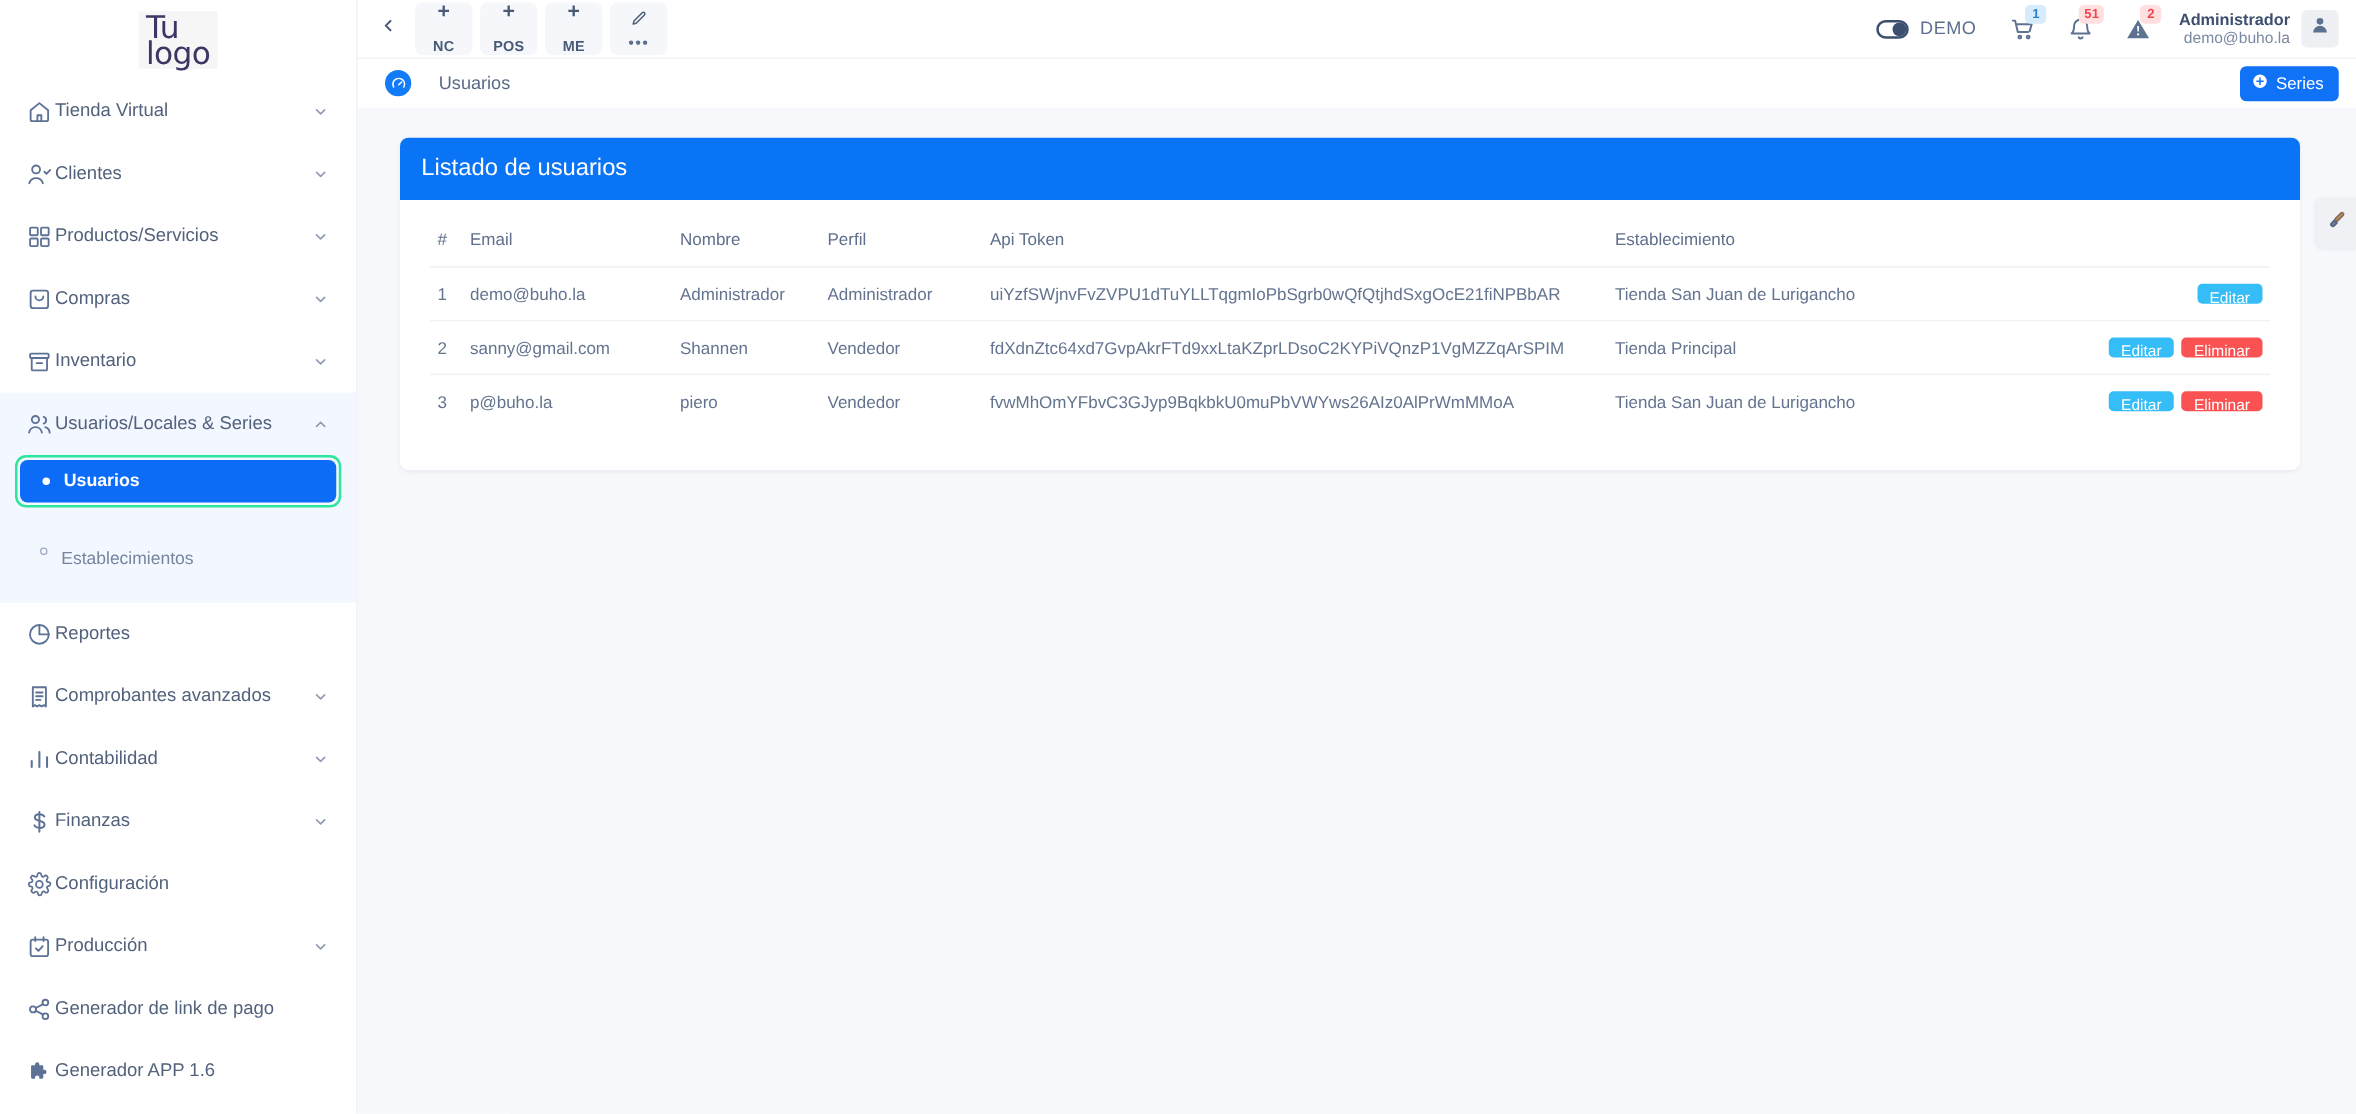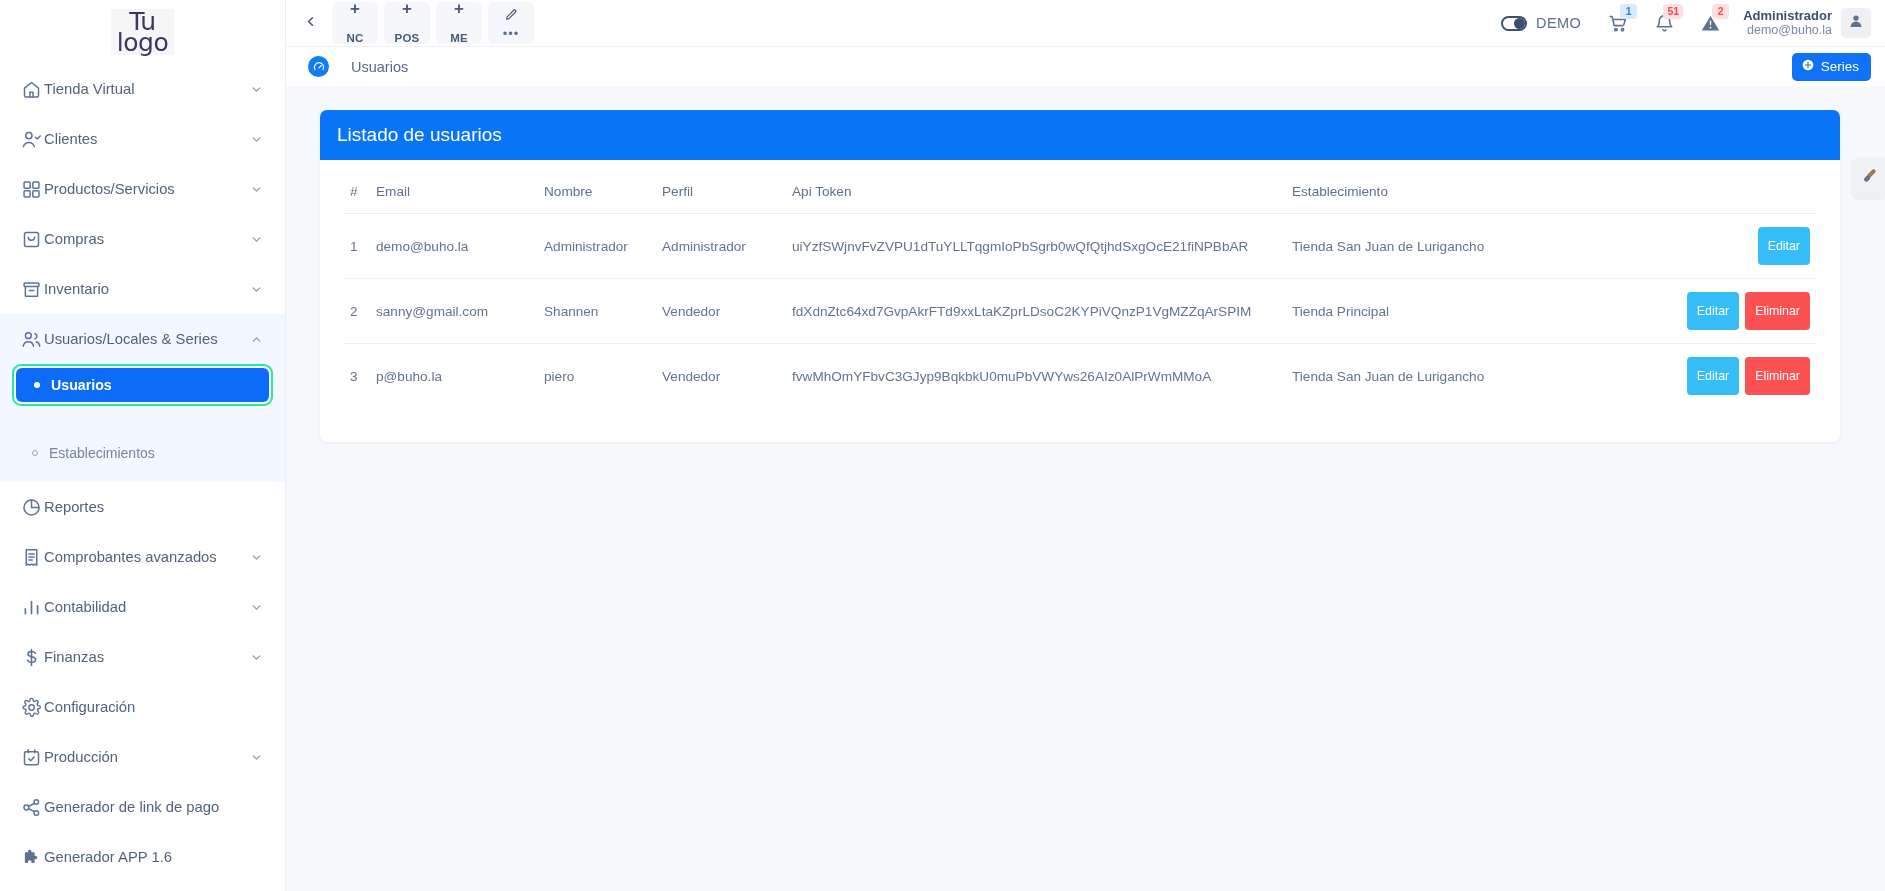--- a/index.html
+++ b/index.html
@@ -25,21 +25,20 @@
   .logo-wrap {
     height: 58px;
     display: flex; align-items: center; justify-content: center;
     padding-top: 6px;
   }
   .logo {
     font-family: "DejaVu Sans", sans-serif;
     font-size: 25px;
     line-height: 21px;
     color: #3b3663;
-    text-align: center;
     letter-spacing: -0.5px;
     background: #f6f6f6;
     padding: 2px 6px;
   }
   .nav { padding-top: 6px; }
   .nav-item {
     display: flex; align-items: center;
     height: 50px;
     padding: 0 22px 0 18px;
     cursor: pointer;
@@ -82,21 +81,21 @@
     padding-left: 18px;
     cursor: pointer;
   }
   .sub-active .dot {
     width: 6px; height: 6px; border-radius: 50%;
     background: #ffffff; margin-right: 11px;
     flex: 0 0 6px;
   }
   .sub-active .lbl { color: #ffffff; font-size: 14.2px; font-weight: bold; }
   .sub-item {
-    display: flex; align-items: center;
+    display: flex; 
     height: 30px;
     padding-left: 32px;
     cursor: pointer;
     margin-top: 32px;
   }
   .sub-item .ring {
     width: 6px; height: 6px; border-radius: 50%;
     border: 1px solid #9aa6bd;
     margin-right: 11px;
     flex: 0 0 6px;
@@ -276,21 +275,21 @@
   .col-idx { width: 26px; }
   .col-email { width: 168px; }
   .col-nombre { width: 118px; }
   .col-perfil { width: 130px; }
   .col-token { width: 500px; }
   .col-estab { width: 240px; }
   .col-actions { text-align: right; }
   .actions { display: flex; gap: 6px; justify-content: flex-end; }
   .btn-sm {
     border: none; border-radius: 4px;
-    height: 38px; padding: 0 10px;
+    height: 16px; padding: 0 10px;
     font-size: 12.4px; color: #ffffff;
     cursor: pointer;
     font-family: "Liberation Sans", sans-serif;
     line-height: 22px;
   }
   .btn-edit { background: #34bdf7; }
   .btn-del { background: #fa5252; }
 
   
   .theme-tab {

